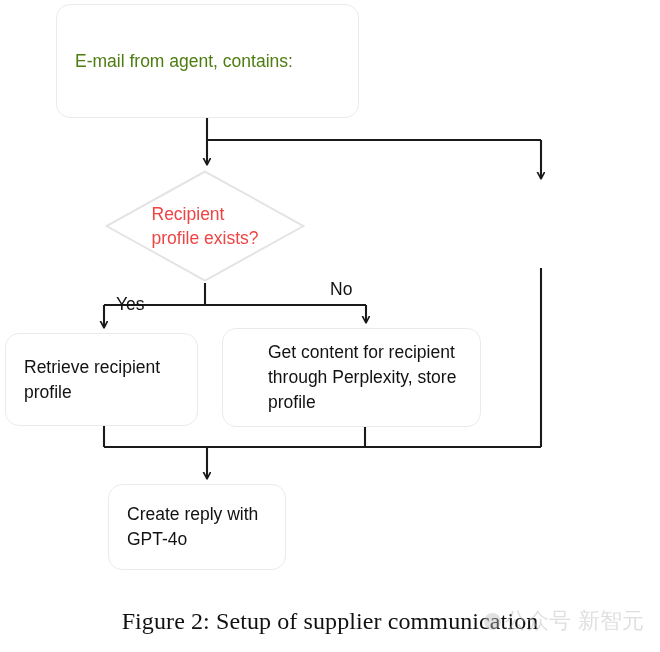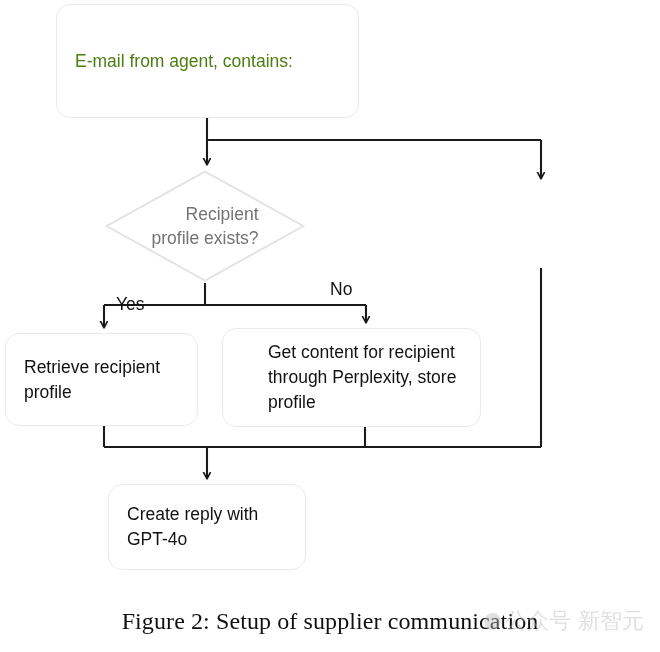--- a/index.html
+++ b/index.html
@@ -98,21 +98,21 @@
     left: 222px;
     top: 328px;
     width: 259px;
     height: 99px;
     padding-left: 45px;
   }
 
   #node-reply {
     left: 108px;
     top: 484px;
-    width: 198px;
+    width: 178px;
     height: 86px;
   }
 
   
   #node-decision {
     position: absolute;
     left: 105px;
     top: 170px;
     width: 200px;
     height: 112px;
@@ -120,24 +120,24 @@
   #node-decision .diamond-shape {
     position: absolute;
     inset: 0;
   }
   #node-decision .diamond-label {
     position: absolute;
     inset: 0;
     display: flex;
     align-items: center;
     justify-content: center;
-    text-align: right;
+    text-align: left;
     font-size: 17.5px;
     line-height: 1.4;
-    color: #737373;
+    color: #ef4444;
     white-space: pre-line;
   }
 
   
   .edge-label {
     position: absolute;
     font-size: 17.5px;
     color: #121212;
     line-height: 1;
   }

